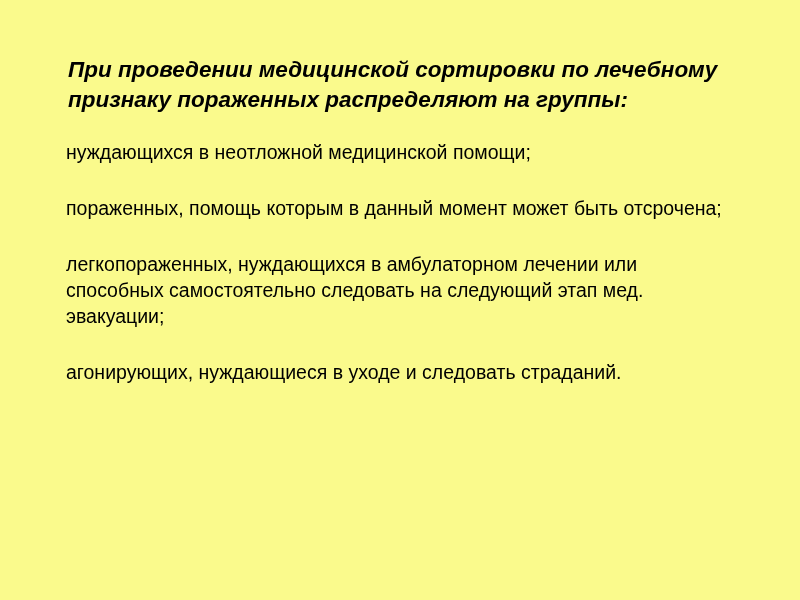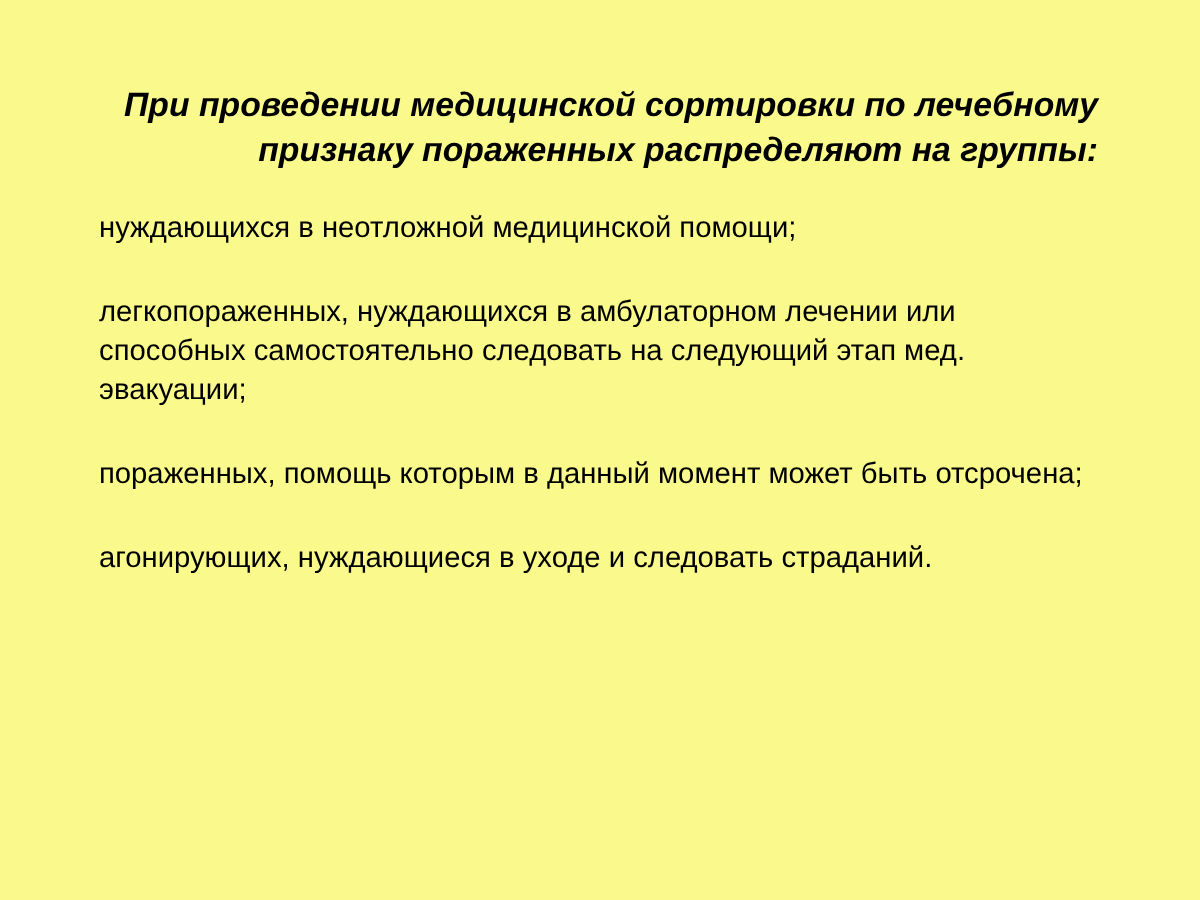--- a/index.html
+++ b/index.html
@@ -20,21 +20,21 @@
     box-sizing: border-box;
     padding: 55px 60px 20px 60px;
     display: block;
     position: relative;
   }
   .slide-title {
     font-size: 22.5px;
     font-weight: bold;
     font-style: italic;
     color: #000000;
-    text-align: right;
+    text-align: left;
     line-height: 1.32;
     margin: 0 0 26px 0;
     padding: 0 8px;
   }
   .body-block {
     font-size: 19.5px;
     color: #000000;
     text-align: left;
     line-height: 1.33;
     margin: 0 0 30px 0;
@@ -47,19 +47,19 @@
 </style>
 </head>
 <body>
 
 <div class="slide">
 
   <h1 class="slide-title">При проведении медицинской сортировки по лечебному признаку пораженных распределяют на группы:</h1>
 
   <p class="body-block">нуждающихся в неотложной медицинской помощи;</p>
 
+  <p class="body-block">пораженных, помощь которым в данный момент может быть отсрочена;</p>
+
   <p class="body-block">легкопораженных, нуждающихся в амбулаторном лечении или способных самостоятельно следовать на следующий этап мед. эвакуации;</p>
-
-  <p class="body-block">пораженных, помощь которым в данный момент может быть отсрочена;</p>
 
   <p class="body-block">агонирующих, нуждающиеся в уходе и следовать страданий.</p>
 
 </div>
 
 </body></html>

